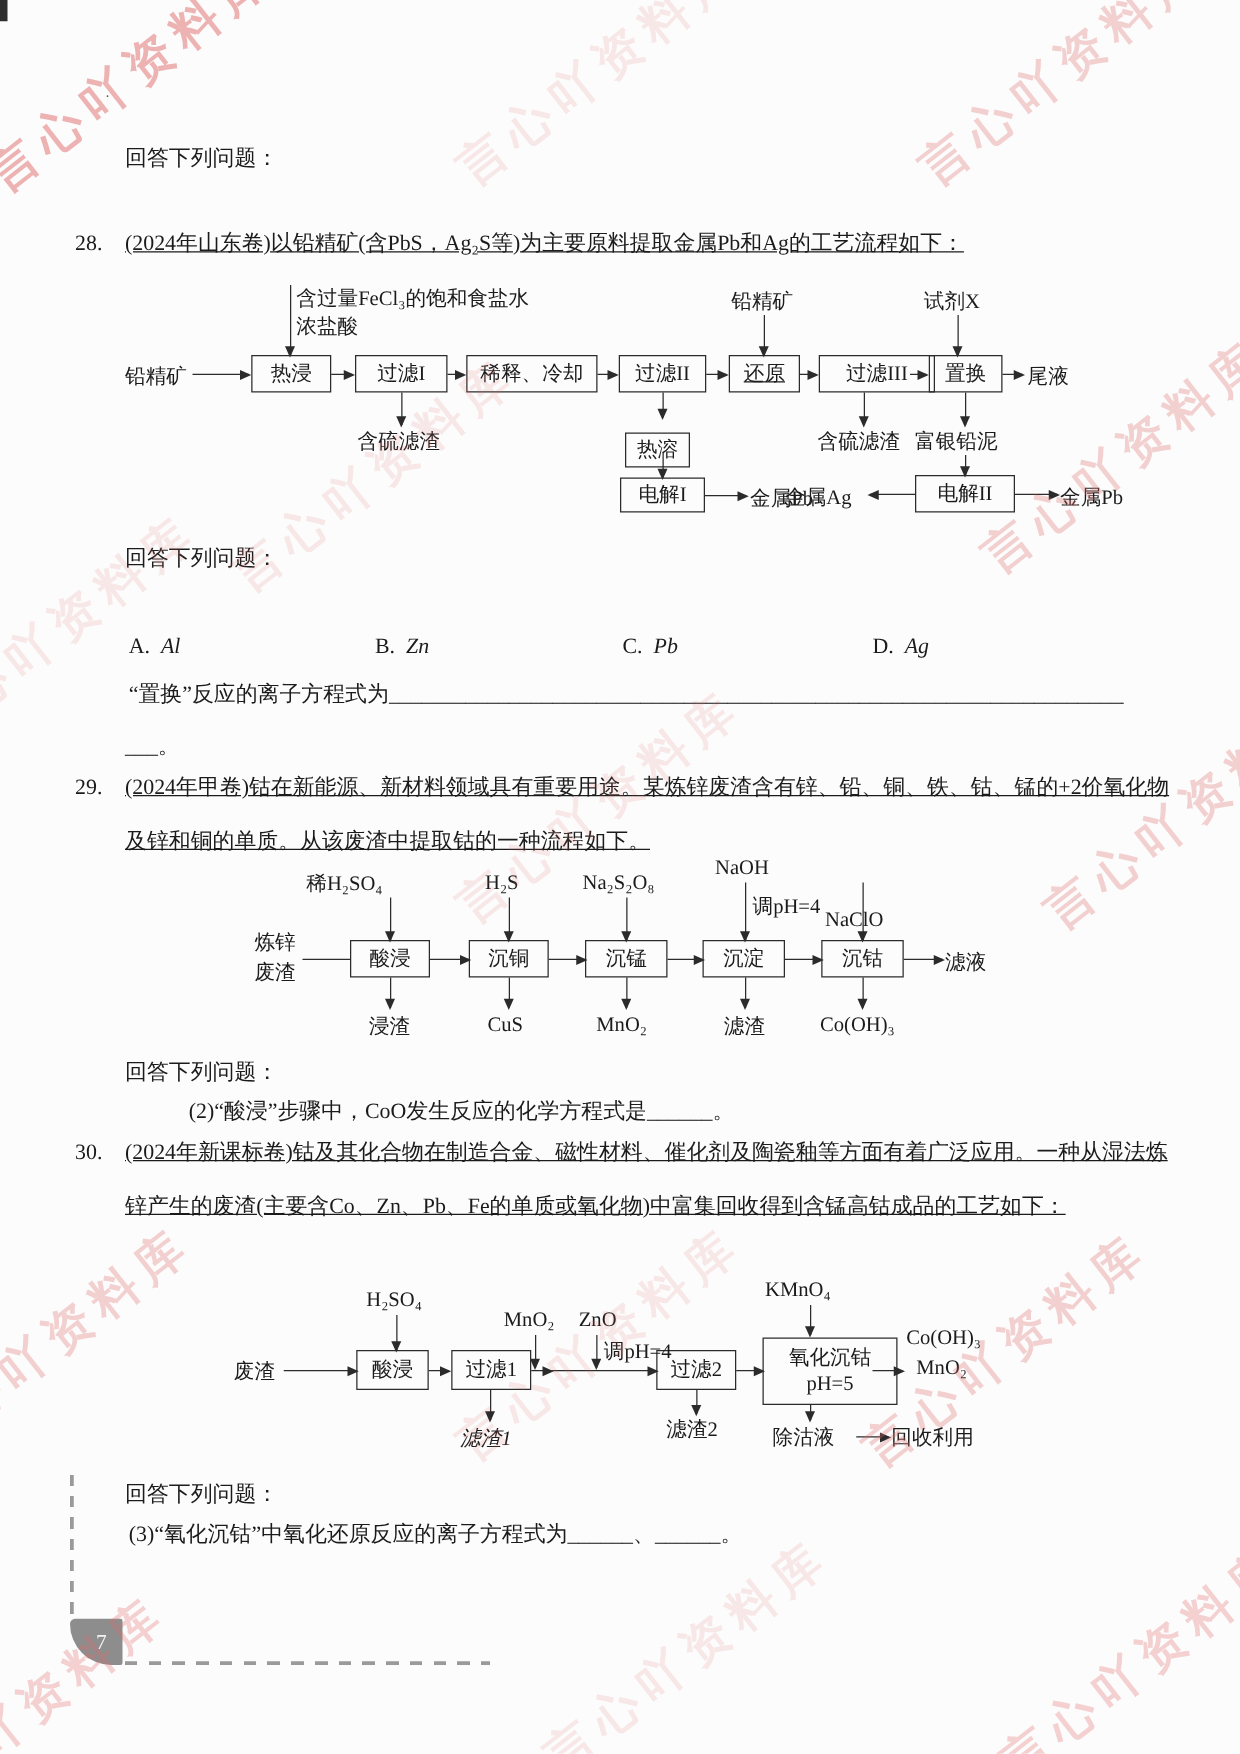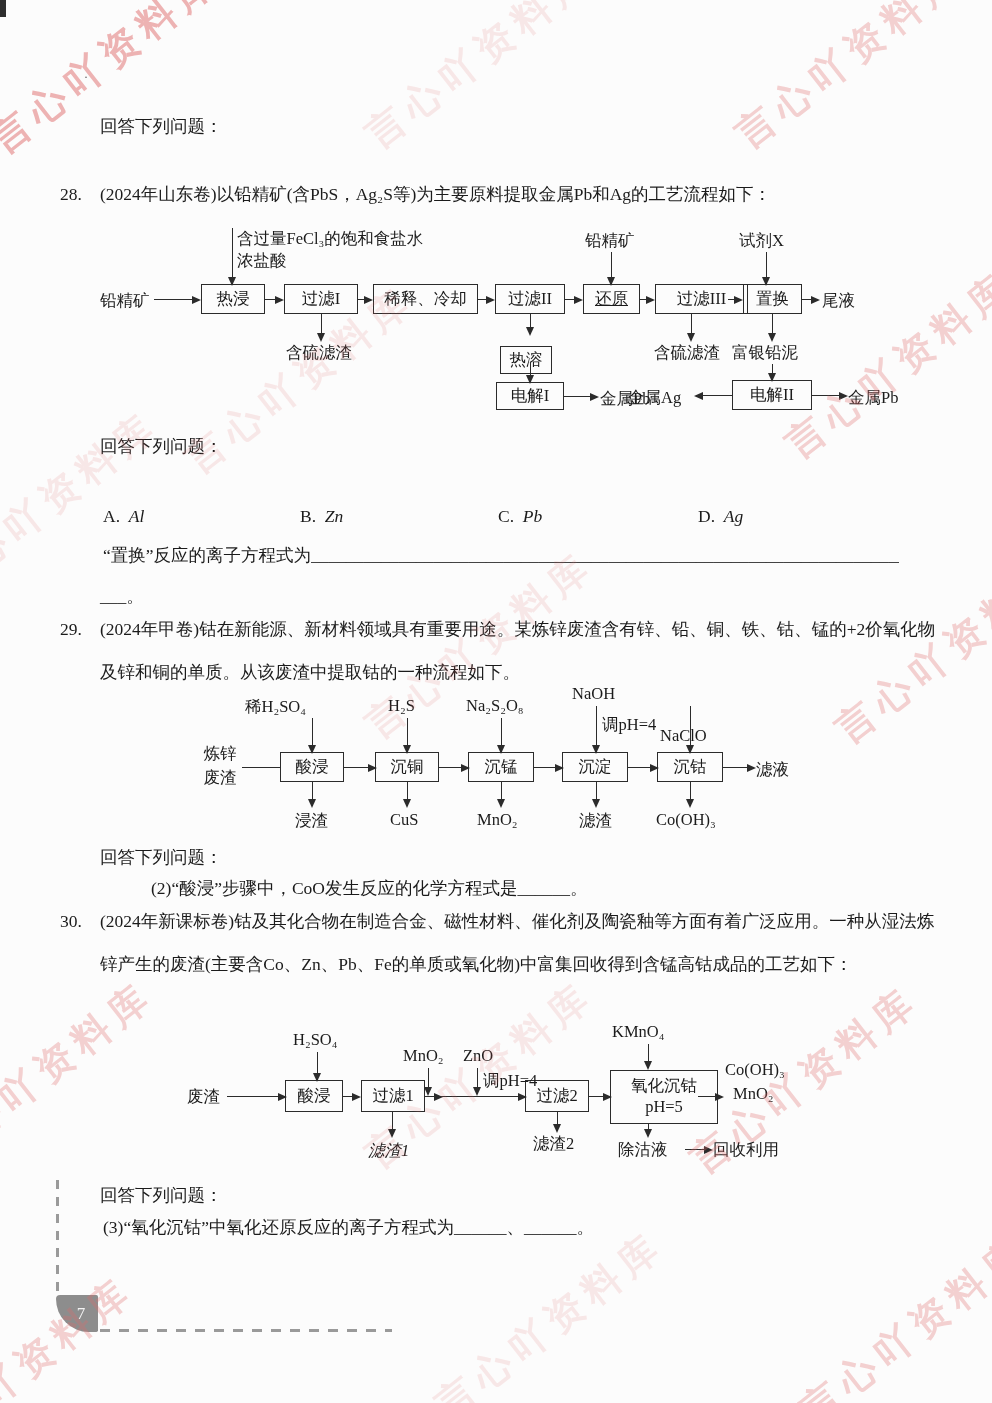--- a/index.html
+++ b/index.html
@@ -1,21 +1,21 @@
 <!DOCTYPE html>
 <html><head>
 <meta charset="utf-8">
 <style>
   html,body{margin:0;padding:0;}
   .page{position:relative;width:992px;height:1403px;background:#fcfcfc;overflow:hidden;
         font-family:"Liberation Serif","DejaVu Serif",serif;color:#1b1b1b;}
   .q-line{position:absolute;font-size:17.5px;white-space:nowrap;z-index:2;}
   .qwrap{position:absolute;display:flex;font-size:17.5px;line-height:2.45;z-index:2;}
   .qnum{width:40px;flex:none;}
-  .qstem{flex:1;}
+  .qstem{flex:1;text-decoration:underline;}
   .fc{position:absolute;z-index:2;}
   .fbox{position:absolute;border:1.6px solid #2b2b2b;background:transparent;display:flex;
         flex-direction:column;align-items:center;justify-content:center;font-size:16.5px;
         line-height:1.25;white-space:nowrap;box-sizing:border-box;}
   .flbl{position:absolute;font-size:16.5px;white-space:nowrap;}
   .flbl2{position:absolute;font-size:16.5px;line-height:1.45;text-align:center;}
   .ar{position:absolute;}
   .ar-r{border-top:1.6px solid #2b2b2b;}
   .ar-r::after{content:"";position:absolute;right:-2px;top:-4.4px;width:0;height:0;
     border-left:9px solid #2b2b2b;border-top:4.2px solid transparent;border-bottom:4.2px solid transparent;}

